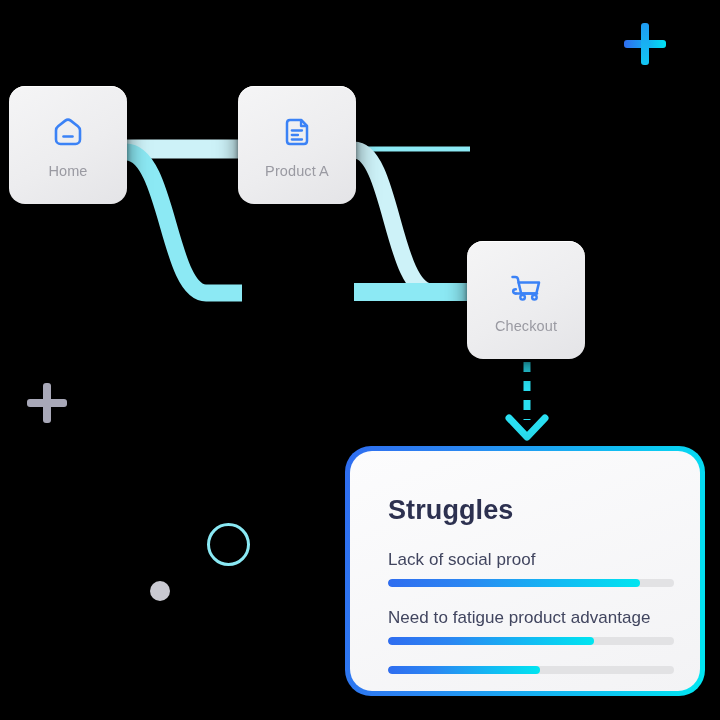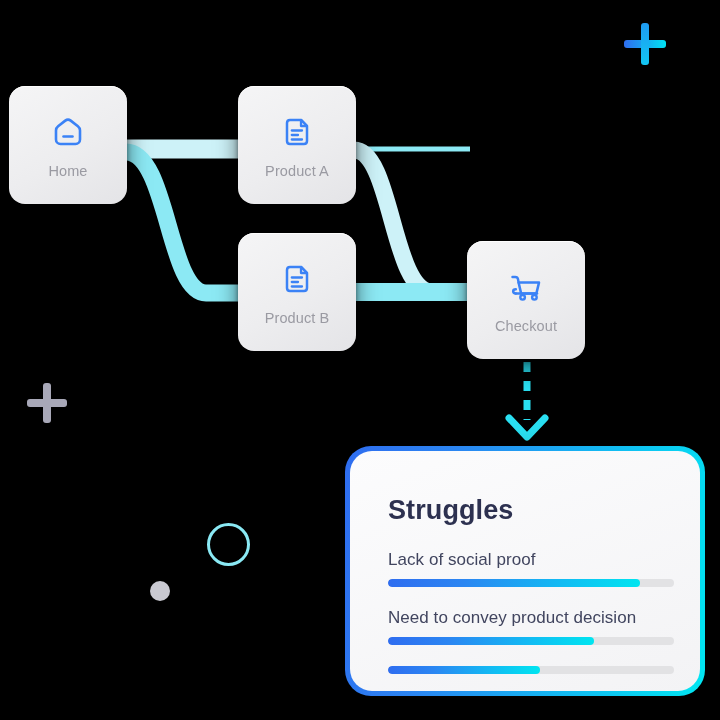--- a/index.html
+++ b/index.html
@@ -113,31 +113,20 @@
                H13 C11.3 32 10 30.7 10 29 Z" fill="none" stroke="#3B82F6" stroke-width="2.5" stroke-linejoin="round"></path>
       <path d="M24 8 V14 H30" fill="none" stroke="#3B82F6" stroke-width="2.3" stroke-linejoin="round"></path>
       <path d="M14.8 18.5 H25" stroke="#3B82F6" stroke-width="2.3" stroke-linecap="round"></path>
       <path d="M14.8 23 H21" stroke="#3B82F6" stroke-width="2.3" stroke-linecap="round"></path>
       <path d="M14.8 27.5 H25" stroke="#3B82F6" stroke-width="2.3" stroke-linecap="round"></path>
     </svg>
     <span class="lbl">Product A</span>
   </div>
 
 
-  <div class="node" style="left:238px;top:233px;">
-    <svg class="ico" viewBox="0 0 40 40">
-      <path d="M10 11 C10 9.3 11.3 8 13 8 H24.2 L30 13.9 V29 C30 30.7 28.7 32 27 32
-               H13 C11.3 32 10 30.7 10 29 Z" fill="none" stroke="#3B82F6" stroke-width="2.5" stroke-linejoin="round"></path>
-      <path d="M24 8 V14 H30" fill="none" stroke="#3B82F6" stroke-width="2.3" stroke-linejoin="round"></path>
-      <path d="M14.8 18.5 H25" stroke="#3B82F6" stroke-width="2.3" stroke-linecap="round"></path>
-      <path d="M14.8 23 H21" stroke="#3B82F6" stroke-width="2.3" stroke-linecap="round"></path>
-      <path d="M14.8 27.5 H25" stroke="#3B82F6" stroke-width="2.3" stroke-linecap="round"></path>
-    </svg>
-    <span class="lbl">Product B</span>
-  </div>
 
   <div class="node" style="left:467px;top:241px;">
     <svg class="ico" viewBox="0 0 40 40">
       <path d="M6.5 10 H9.2 C10.6 10 11.8 11 12.05 12.4 L12.6 15.6" fill="none" stroke="#3B82F6" stroke-width="2.5" stroke-linecap="round" stroke-linejoin="round"></path>
       <path d="M12.6 15.6 H33 L30.4 26.4 H15.1 Z" fill="none" stroke="#3B82F6" stroke-width="2.5" stroke-linejoin="round"></path>
       <path d="M9.8 26.4 H31" fill="none" stroke="#3B82F6" stroke-width="2.5" stroke-linecap="round"></path>
       <path d="M9.8 26.4 C8.3 26.4 7.2 25.3 7.2 24.2 C7.2 23.1 8.3 22.3 9.8 22.3" fill="none" stroke="#3B82F6" stroke-width="2.5" stroke-linecap="round"></path>
       <circle cx="16.6" cy="30.3" r="2.3" fill="none" stroke="#3B82F6" stroke-width="2.4"></circle>
       <circle cx="28.4" cy="30.3" r="2.3" fill="none" stroke="#3B82F6" stroke-width="2.4"></circle>
     </svg>
@@ -149,21 +138,21 @@
       <h2>Struggles</h2>
 
       <div class="item">
         <div class="txt">Lack of social proof</div>
         <div class="track">
           <div class="fill" style="width: 88%;"></div>
         </div>
       </div>
 
       <div class="item">
-        <div class="txt">Need to convey product decision</div>
+        <div class="txt">Need to fatigue product advantage</div>
         <div class="track">
           <div class="fill" style="width: 72%;"></div>
         </div>
       </div>
 
       <div class="item">
         <div class="track">
           <div class="fill" style="width: 53%;"></div>
         </div>
       </div>

